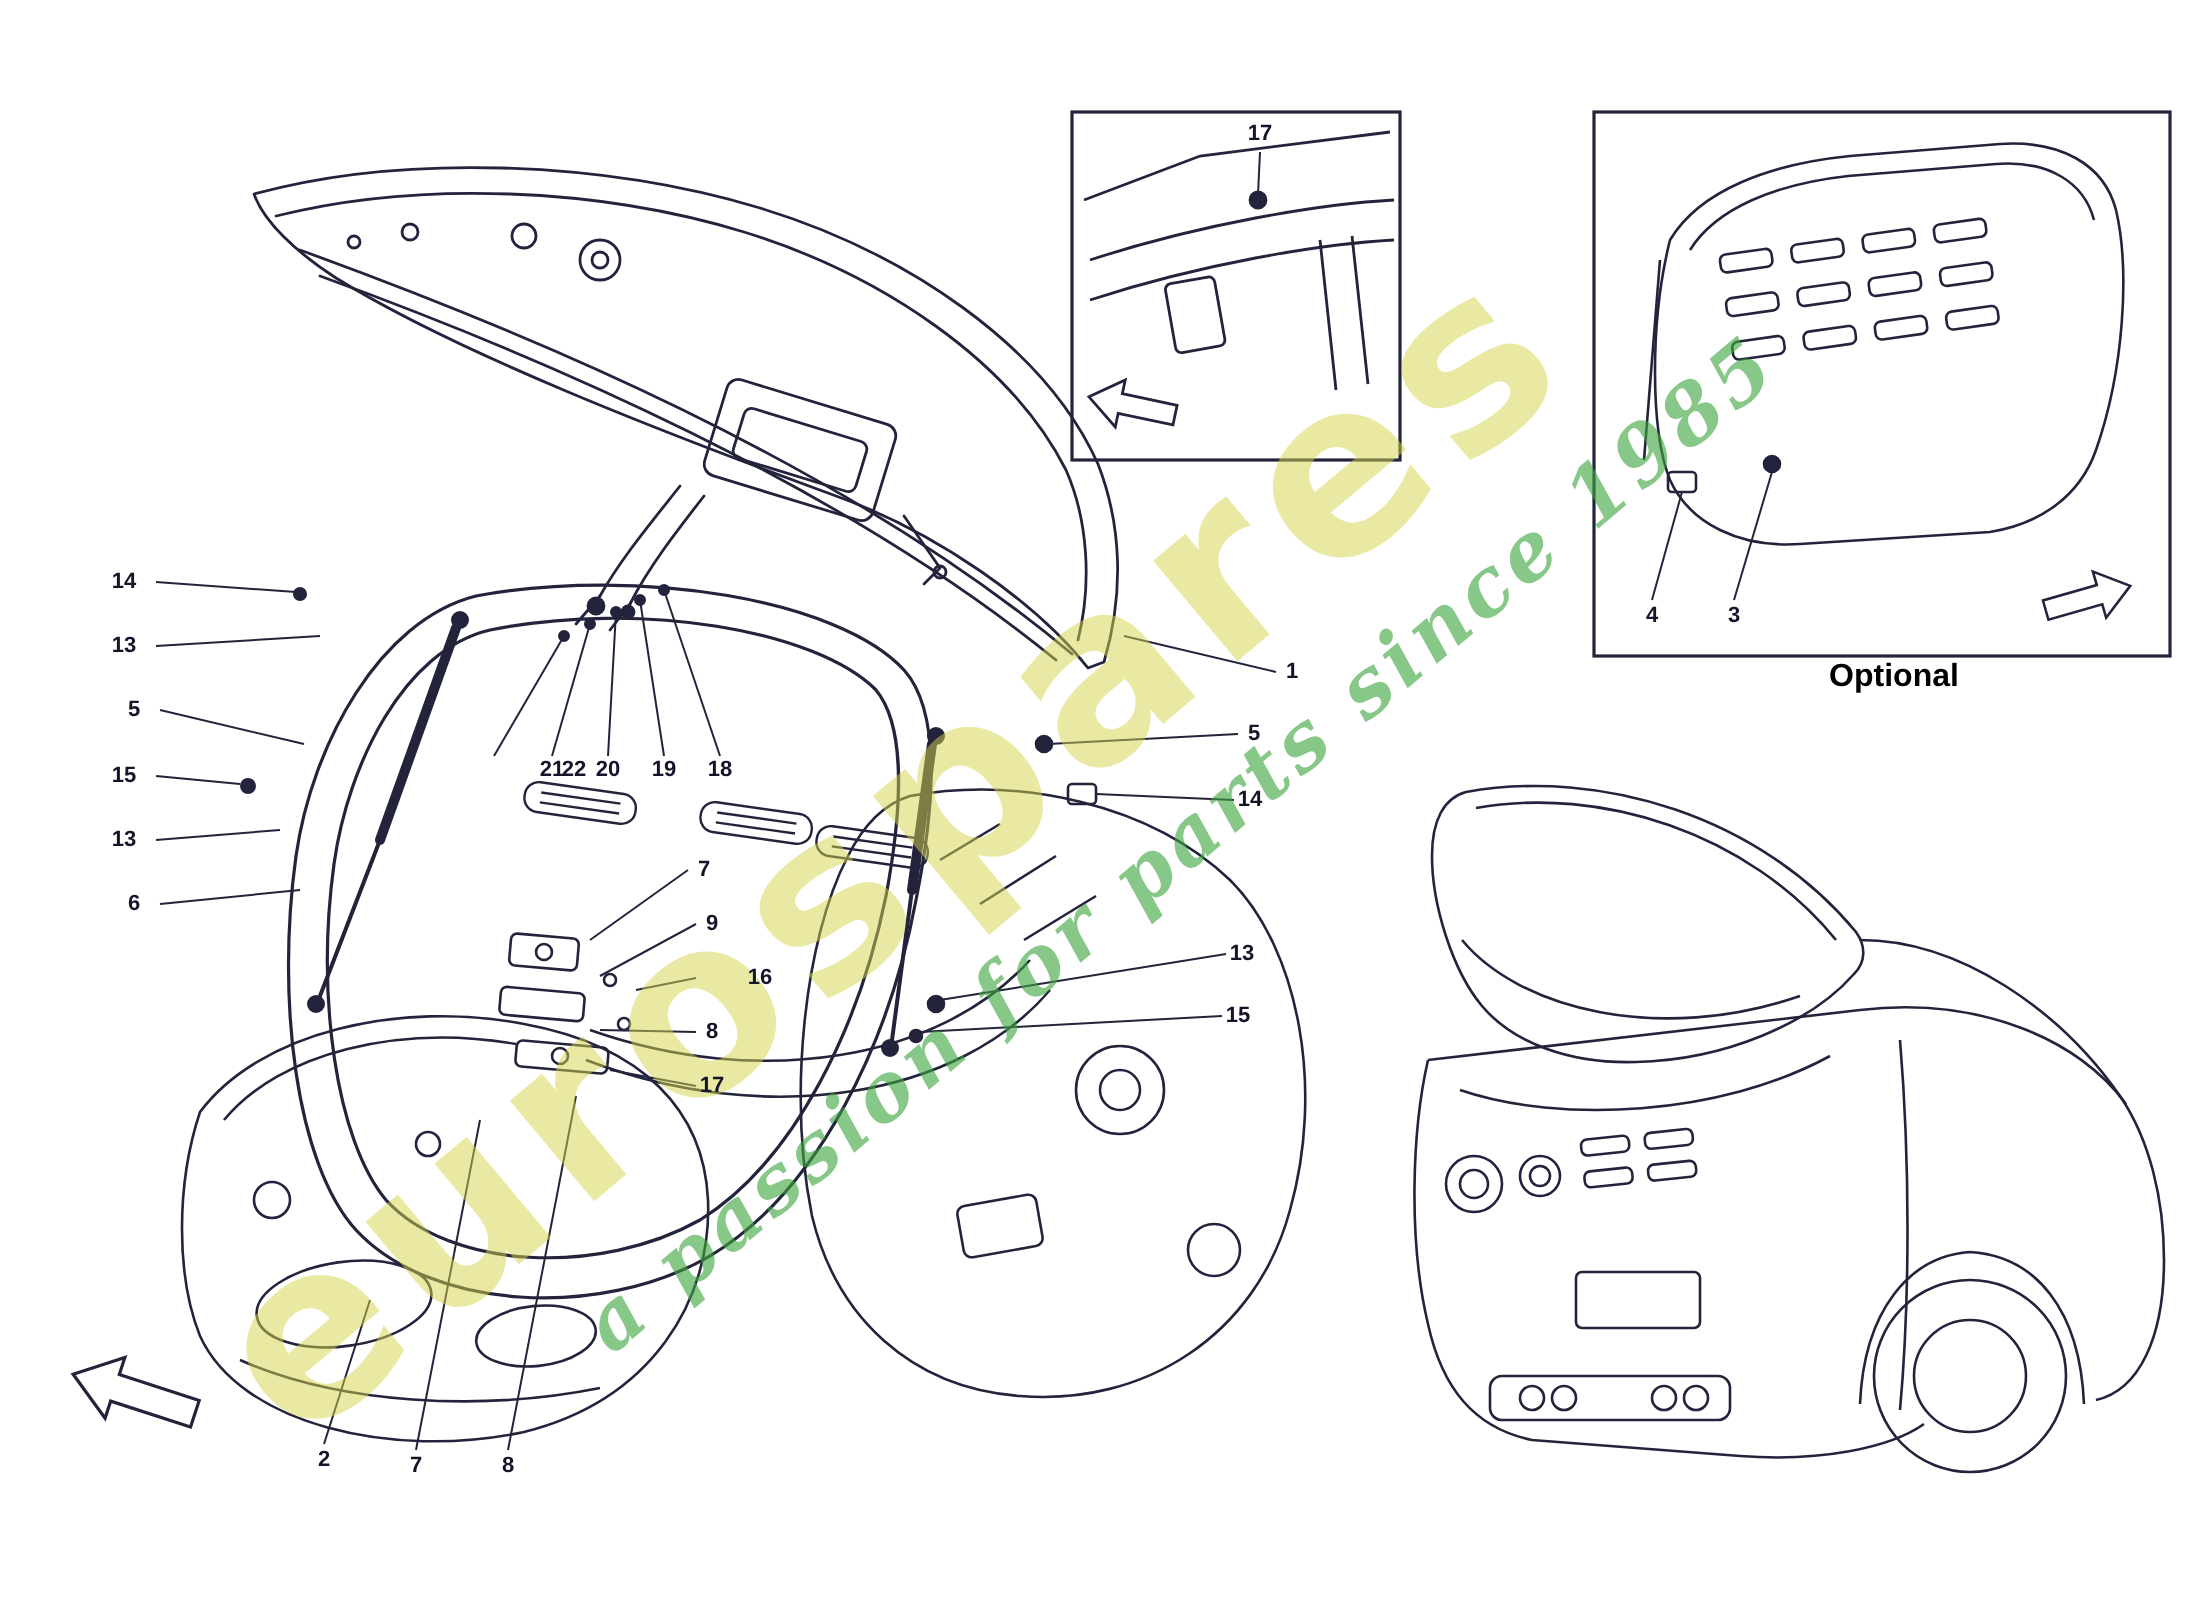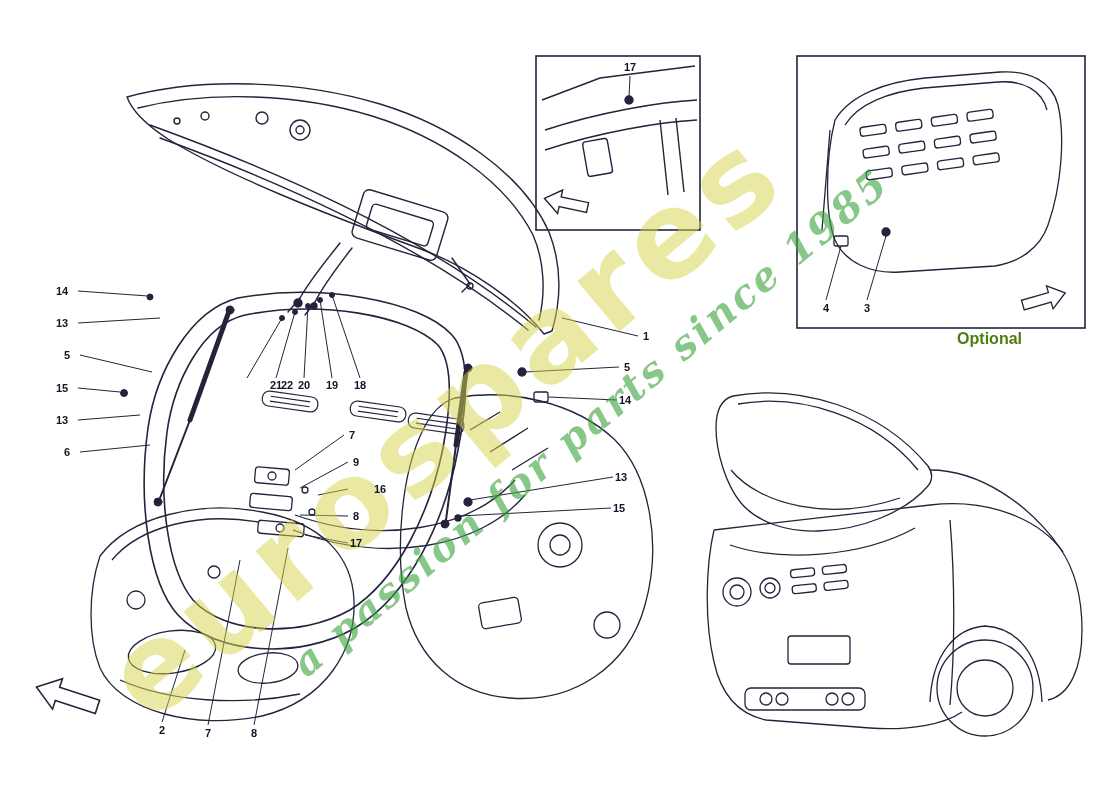--- a/index.html
+++ b/index.html
@@ -7,22 +7,22 @@
          font-family:"Liberation Sans",sans-serif;}
   .stage svg{position:absolute;left:0;top:0;z-index:1;}
   .watermark{position:absolute;left:85px;top:648px;transform:rotate(-40deg);transform-origin:0 0;
              z-index:2;pointer-events:none;white-space:nowrap;}
   .wm1{font-family:"DejaVu Sans",sans-serif;font-weight:bold;font-size:120px;letter-spacing:8px;
        opacity:.5;line-height:1;}
   .wm2{font-family:"DejaVu Serif",serif;font-style:italic;font-weight:bold;font-size:40px;
        letter-spacing:3px;opacity:.62;margin:12px 0 0 150px;line-height:1;}
   .callouts{position:absolute;left:0;top:0;width:1100px;height:800px;z-index:3;pointer-events:none;}
   .callout{position:absolute;transform:translate(-50%,-50%);font-size:11px;font-weight:bold;color:#14142a;}
-  .optional{position:absolute;left:872px;top:330px;width:150px;text-align:right;font-size:16px;
-            font-weight:bold;color:#4d7c0f;z-index:3;}
+  .optional{position:absolute;left:872px;top:330px;width:150px;text-align:center;font-size:16px;
+            font-weight:bold;color:#000000;z-index:3;}
 </style>
 </head>
 <body>
 
 <div class="stage">
 
   <svg width="1100" height="800" viewBox="0 0 1100 800">
 
     <g fill="none" stroke="#23233c" stroke-width="1.4" stroke-linecap="round" stroke-linejoin="round">
       <path d="M127,97 C 200,77 300,80 380,104 C 452,126 522,172 549,232 C 561,263 562,297 552,331 L 544,334 C 518,301 468,266 418,248 C 328,215 228,176 168,139 C 148,126 132,111 127,97 Z"></path>

